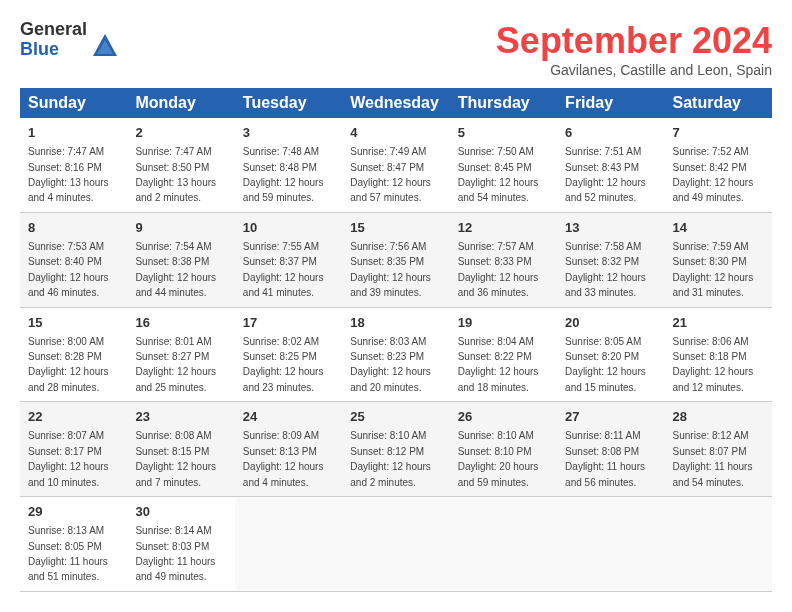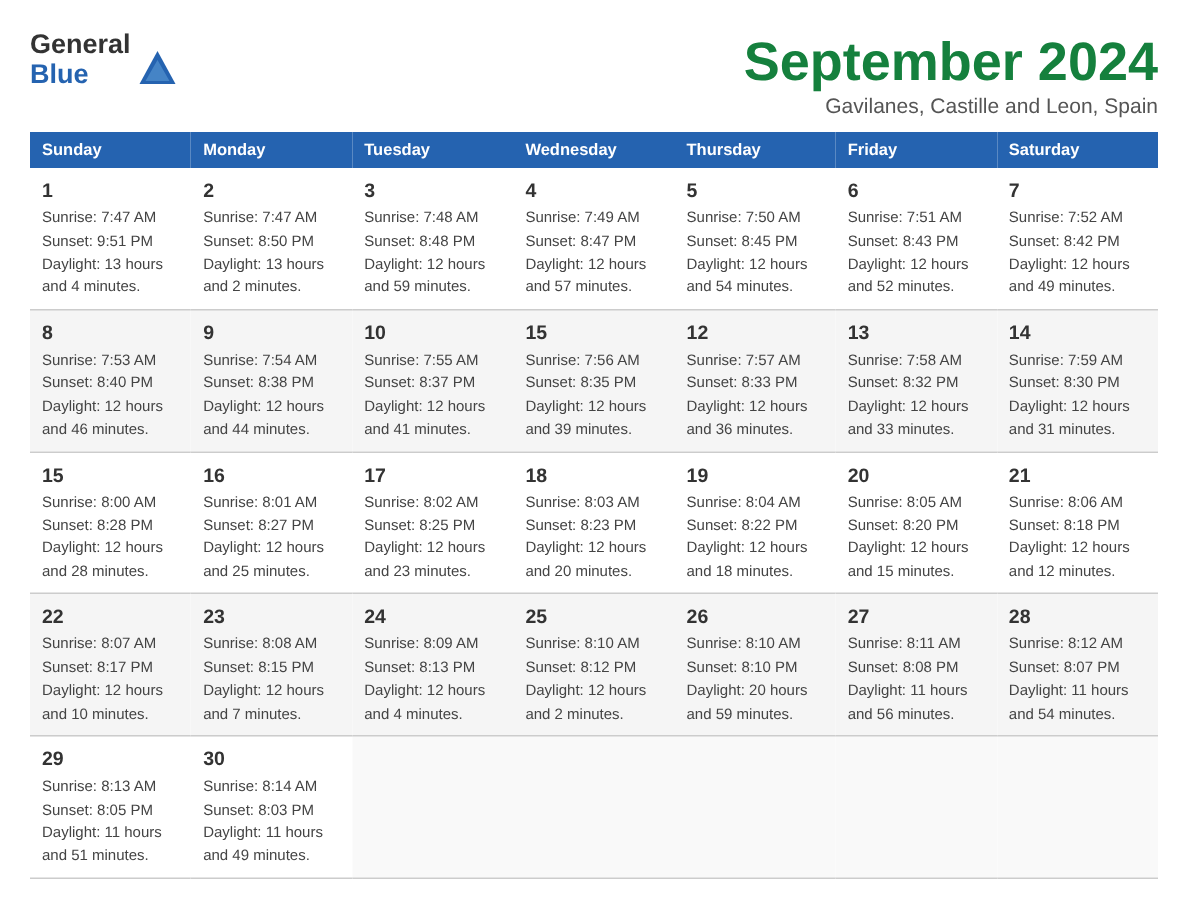--- a/index.html
+++ b/index.html
@@ -40,37 +40,37 @@
       height: 28px;
       margin-left: 4px;
       margin-top: -4px;
     }
     .title-section {
       text-align: right;
     }
     .month-title {
       font-size: 36px;
       font-weight: bold;
-      color: #15803d;
+      color: #ef4444;
     }
     .location-subtitle {
       font-size: 14px;
       color: #555;
     }
     table {
       width: 100%;
       border-collapse: collapse;
       font-size: 11px;
     }
     thead tr th {
       background-color: #2563b0;
       color: #fff;
       text-align: left;
       padding: 6px 8px;
-      font-size: 11px;
+      font-size: 16px;
       font-weight: bold;
     }
     tbody tr {
       border-bottom: 1px solid #ccc;
     }
     tbody tr:nth-child(even) {
       background-color: #f5f5f5;
     }
     tbody tr td {
       vertical-align: top;
@@ -127,21 +127,21 @@
         <th>Thursday</th>
         <th>Friday</th>
         <th>Saturday</th>
       </tr>
   </thead>
   <tbody id="calendar-body">
   <tr class="week-row">
         <td>
         <span class="day-num">1</span>
         <span class="day-info">Sunrise: 7:47 AM</span><br>
-        <span class="day-info">Sunset: 9:51 PM</span><br>
+        <span class="day-info">Sunset: 8:16 PM</span><br>
         <span class="day-info">Daylight: 13 hours and 4 minutes.</span>
       </td>
         <td>
         <span class="day-num">2</span>
         <span class="day-info">Sunrise: 7:47 AM</span><br>
         <span class="day-info">Sunset: 8:50 PM</span><br>
         <span class="day-info">Daylight: 13 hours and 2 minutes.</span>
       </td>
         <td>
         <span class="day-num">3</span>

